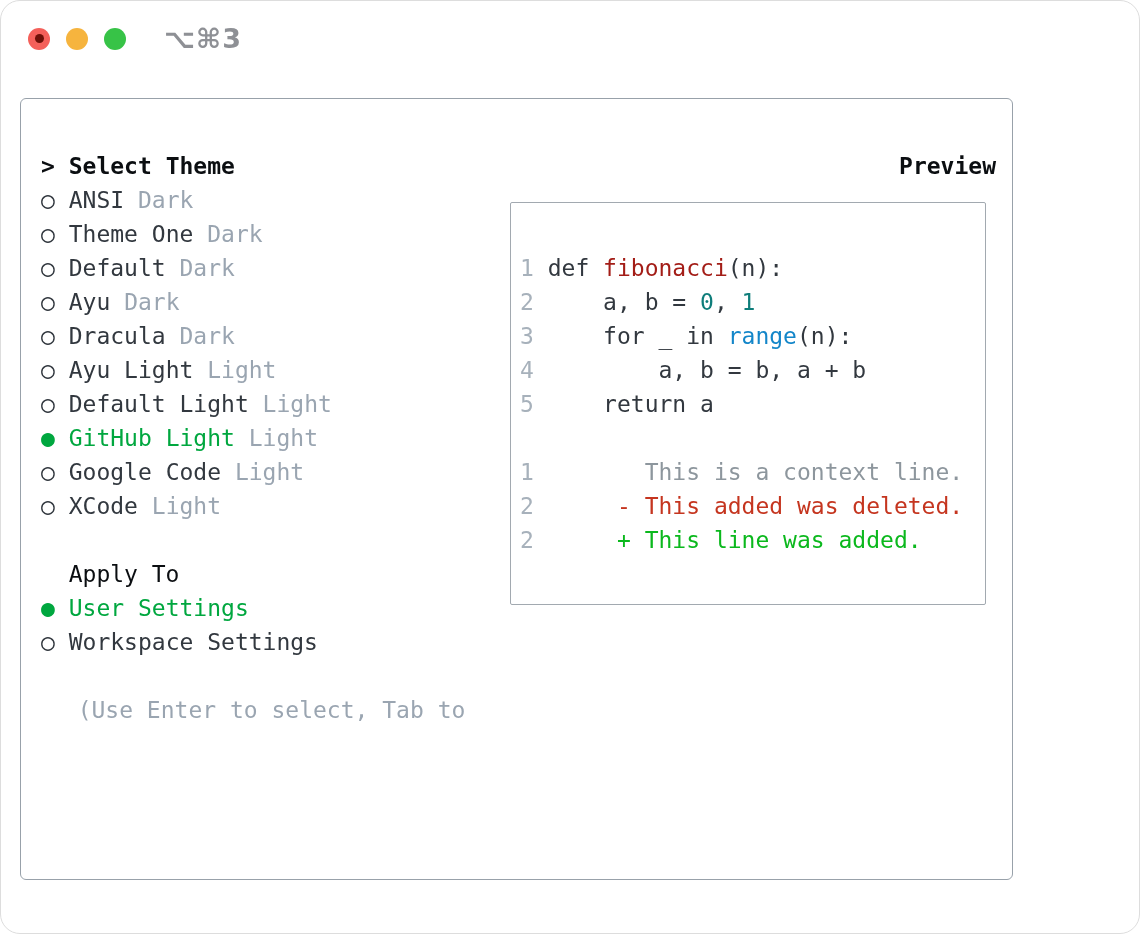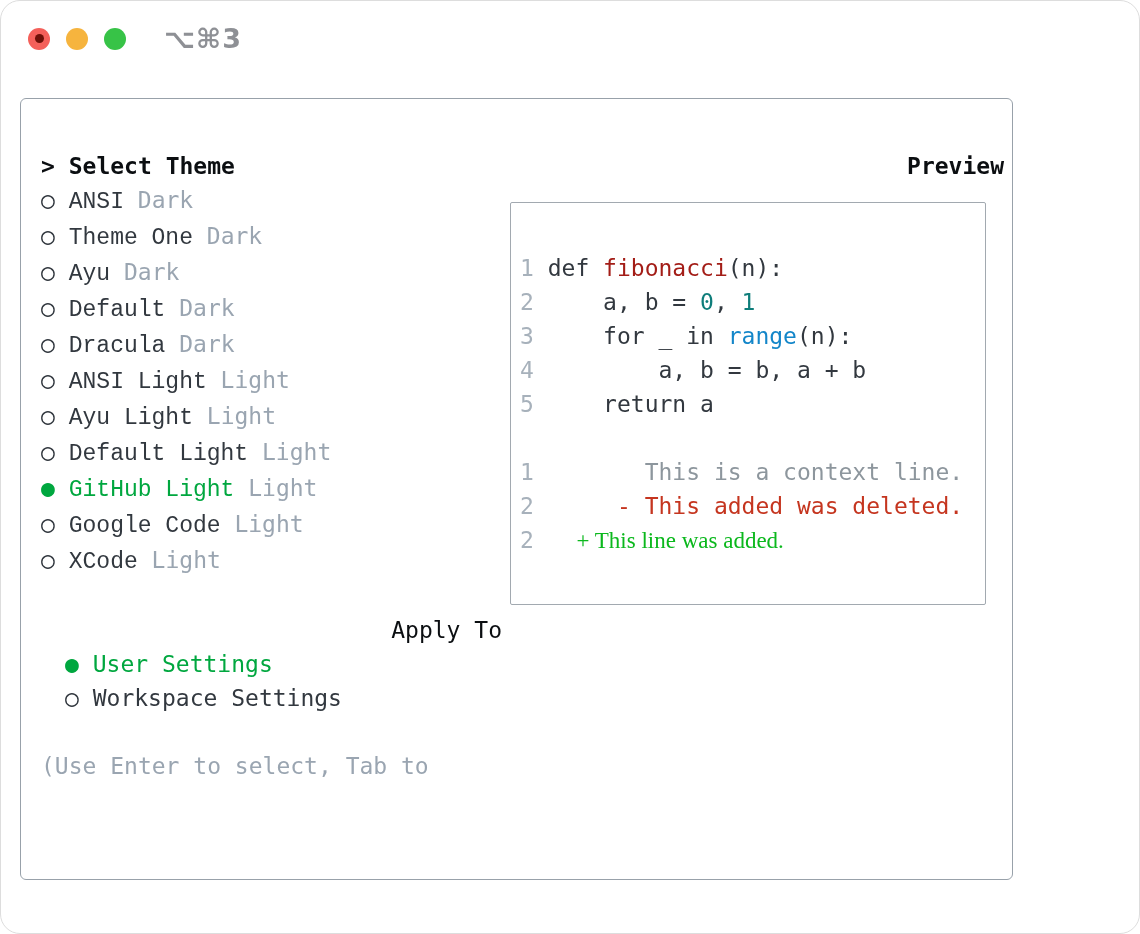--- a/index.html
+++ b/index.html
@@ -28,54 +28,54 @@
   .tl-green{background:var(--tl-green);}
   .tl-dot{width:9px; height:9px; border-radius:50%; background:var(--tl-red-dot);}
   .window-title{
     margin-left:38px; font-family:"DejaVu Sans","Liberation Sans",sans-serif;
     font-size:27px; font-weight:600; color:var(--title-gray); letter-spacing:1px;
   }
   
   .content-box{
     position:absolute; left:19px; top:97px; width:993px; height:782px;
     border:1.5px solid var(--panel-border); border-radius:6px;
-    padding:50px 8px 0 20px; display:flex;
+    padding:50px 16px 0 20px; display:flex;
   }
   .left-pane{width:461px;}
   .right-pane{flex:1;}
   .row{white-space:pre; font-size:23px; line-height:34px; min-height:34px; color:var(--text-dark);}
   .blank-row{min-height:34px;}
   .header-row{font-weight:bold; color:var(--text-heading);}
   .prompt{font-weight:bold; color:var(--text-heading);}
   .prompt + .header-label{margin-left:1ch;}
   .theme-row{cursor:pointer;}
-  .theme-row .name{color:var(--text-dark);font-family:Liberation Mono, monospace;}
+  .theme-row .name{color:var(--text-dark);}
   .theme-row .variant{color:var(--muted);}
   .theme-row.selected .name, .theme-row.selected .circle{color:var(--green-selected);}
   .circle{color:var(--text-dark);}
-  .apply-header{padding-left:2ch; color:var(--text-heading);text-align:right;}
-  .apply-row{cursor:pointer;margin-left:24px;}
+  .apply-header{padding-left:2ch; color:var(--text-heading);}
+  .apply-row{cursor:pointer;}
   .apply-row.selected .label, .apply-row.selected .circle{color:var(--green-selected);}
-  .hint-line{color:var(--hint);}
+  .hint-line{color:var(--hint);text-align:center;}
   
   .preview-header{font-weight:bold; color:var(--text-heading);text-align:right;}
   .preview-box{
     width:476px; height:403px; margin:19px 0 0 8px;
     border:1.5px solid var(--preview-border); border-radius:2px;
     padding:48px 0 0 9px; overflow:hidden;
   }
   .code-line{white-space:pre; font-size:23px; line-height:34px; min-height:34px;}
   .ln{color:var(--line-number);}
   .tok-plain{color:var(--text-dark);}
   .tok-function{color:var(--red-function);}
   .tok-number{color:var(--teal-number);}
   .tok-builtin{color:var(--blue-builtin);margin-top:28px;}
   .tok-context{color:var(--context-gray);}
   .tok-deleted{color:var(--red-deleted);}
-  .tok-added{color:var(--green-added);font-family:Liberation Serif, serif;}
+  .tok-added{color:var(--green-added);}
 </style>
 </head>
 <body>
 
 <div class="window">
   <div class="titlebar">
     <div class="traffic-lights">
         <button class="tl tl-red">
           <span class="tl-dot"></span>
         </button>
@@ -84,24 +84,23 @@
       </div>
     <div class="window-title">⌥⌘3</div>
   </div>
 
   <div class="content-box">
     <div class="left-pane">
       <div class="row header-row"><span class="prompt">&gt;</span><span class="header-label">Select Theme</span></div>
       <div id="theme-list">
           <div class="row theme-row"><span class="circle">○</span> <span class="name">ANSI</span> <span class="variant">Dark</span></div>
           <div class="row theme-row"><span class="circle">○</span> <span class="name">Theme One</span> <span class="variant">Dark</span></div>
+          <div class="row theme-row"><span class="circle">○</span> <span class="name">Default</span> <span class="variant">Dark</span></div>
           <div class="row theme-row"><span class="circle">○</span> <span class="name">Ayu</span> <span class="variant">Dark</span></div>
-          <div class="row theme-row"><span class="circle">○</span> <span class="name">Default</span> <span class="variant">Dark</span></div>
           <div class="row theme-row"><span class="circle">○</span> <span class="name">Dracula</span> <span class="variant">Dark</span></div>
-          <div class="row theme-row"><span class="circle">○</span> <span class="name">ANSI Light</span> <span class="variant">Light</span></div>
           <div class="row theme-row"><span class="circle">○</span> <span class="name">Ayu Light</span> <span class="variant">Light</span></div>
           <div class="row theme-row"><span class="circle">○</span> <span class="name">Default Light</span> <span class="variant">Light</span></div>
           <div class="row theme-row selected"><span class="circle">●</span> <span class="name">GitHub Light</span> <span class="variant">Light</span></div>
           <div class="row theme-row"><span class="circle">○</span> <span class="name">Google Code</span> <span class="variant">Light</span></div>
           <div class="row theme-row"><span class="circle">○</span> <span class="name">XCode</span> <span class="variant">Light</span></div>
         </div>
       <div class="row blank-row"></div>
       <div class="row apply-header"><span>Apply To</span></div>
       <div id="apply-list">
           <div class="row apply-row selected"><span class="circle">●</span> <span class="label">User Settings</span></div>

